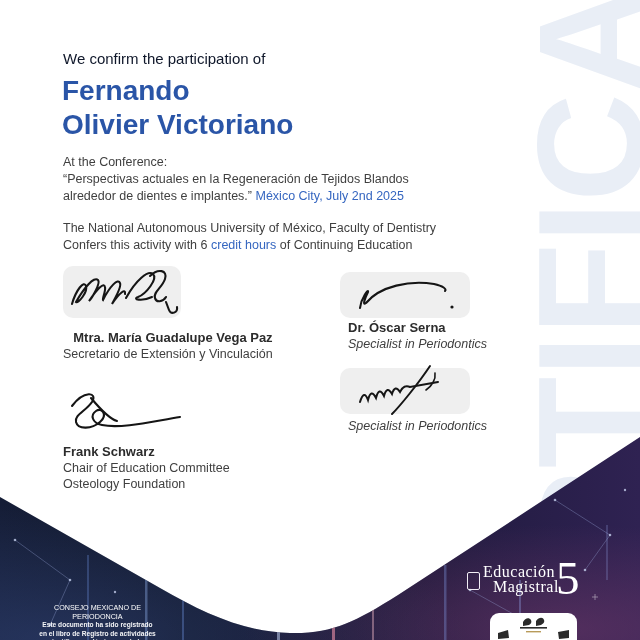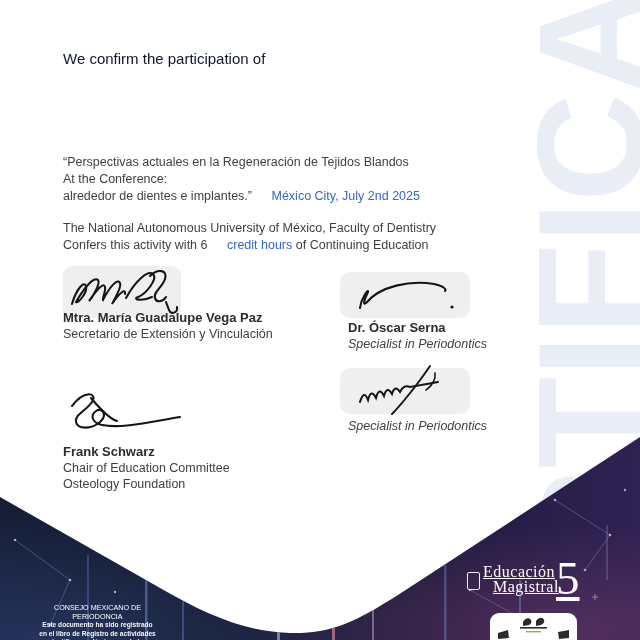--- a/index.html
+++ b/index.html
@@ -12,79 +12,83 @@
              color:#e9eef6;white-space:nowrap;z-index:0;}
 
   .content{position:absolute;inset:0;z-index:1;}
   .intro{position:absolute;left:63px;top:50px;font-size:15px;color:#0f172a;}
   .name{position:absolute;left:62px;top:74px;font-size:28px;font-weight:bold;
         color:#2a55a7;line-height:34px;}
   .name span{display:block;}
   .para{position:absolute;font-size:12.5px;color:#3f3f3f;line-height:17px;}
   .conf{left:63px;top:154px;}
   .body{left:63px;top:220px;}
-  .blue{color:#3566c0;margin-left:16px;}
+  .blue{color:#3566c0;}
 
   .sigbg{position:absolute;background:#efefef;border-radius:10px;z-index:1;}
   svg.sig{position:absolute;z-index:2;}
   .sigtext{position:absolute;z-index:2;line-height:16px;}
   .signame{font-size:13px;font-weight:bold;color:#2c2c2c;}
   .sigrole{font-size:12.5px;color:#3f3f3f;}
   .italic{font-style:italic;text-align:right;}
 
   .footer-svg{position:absolute;left:0;top:430px;width:640px;height:210px;z-index:3;}
 
   .registry{position:absolute;left:30px;top:603px;width:135px;z-index:4;
             text-align:center;color:#ffffff;}
   .registry .rhead{font-size:7.2px;font-weight:normal;line-height:9px;}
   .registry .rline{font-size:6.6px;font-weight:bold;line-height:8.6px;opacity:.95;}
 
-  .emlogo{position:absolute;z-index:4;color:#fff;font-family:"Liberation Serif",serif;text-decoration:underline;}
+  .emlogo{position:absolute;z-index:4;color:#fff;font-family:"Liberation Serif",serif;}
   .em-icon{position:absolute;left:467px;top:572px;width:11px;height:16px;
            border:1.4px solid #f2eef6;border-radius:2px;z-index:4;}
   .em-l1{position:absolute;left:483px;top:563px;font-size:16px;letter-spacing:.5px;}
   .em-l2{position:absolute;left:493px;top:578px;font-size:16px;letter-spacing:.5px;}
   .em-5{position:absolute;left:556px;top:551px;font-size:47px;font-weight:normal;}
 
   .emblem-box{position:absolute;left:490px;top:613px;width:87px;height:40px;
               background:#ffffff;border-radius:9px;z-index:4;}
 </style>
 </head>
 <body>
 
 <div class="page">
 
   <div class="watermark">CERTIFICATE</div>
 
   <div class="content">
 
     <div class="intro">We confirm the participation of</div>
 
+    <div class="name">
+      <span>Fernando</span>
+      <span>Olivier Victoriano</span>
+    </div>
 
     <div class="para conf">
+      <div>At the Conference:</div>
       <div>“Perspectivas actuales en la Regeneración de Tejidos Blandos</div>
-      <div>At the Conference:</div>
       <div><span>alrededor de dientes e implantes.”</span> <span class="blue">México City, July 2nd 2025</span></div>
     </div>
 
     <div class="para body">
       <div>The National Autonomous University of México, Faculty of Dentistry</div>
       <div><span>Confers this activity with 6 </span><span class="blue">credit hours</span><span> of Continuing Education</span></div>
     </div>
 
     <div class="sigbg" style="left:63px;top:266px;width:118px;height:52px;"></div>
     <svg class="sig" style="left:62px;top:262px;" width="132" height="60" viewBox="0 0 132 60">
       <g fill="none" stroke="#151515" stroke-width="2.1" stroke-linecap="round">
         <path d="M10,42 C14,28 22,18 24,24 C26,30 16,42 14,40 C22,26 32,14 36,18 C39,21 30,36 27,39 C36,26 42,20 43,25 C44,29 40,37 41,38 C48,24 56,16 58,21 C60,25 52,38 50,42 C58,30 64,26 63,32"></path>
         <path d="M64,36 C74,18 86,8 91,12 C96,17 84,32 76,35 C70,37 79,40 90,35"></path>
         <path d="M88,14 C96,6 106,8 103,17 C100,26 91,30 93,36 C94,41 101,40 104,35"></path>
         <path d="M104,40 l3,8 c2,5 9,3 8,-3"></path>
       </g>
     </svg>
-    <div class="sigtext" style="left:63px;top:310px;">
+    <div class="sigtext" style="left:63px;top:330px;text-align:right;">
       <div class="signame">Mtra. María Guadalupe Vega Paz</div>
       <div class="sigrole">Secretario de Extensión y Vinculación</div>
     </div>
 
     <svg class="sig" style="left:58px;top:388px;" width="135" height="52" viewBox="0 0 135 52">
       <g fill="none" stroke="#151515" stroke-width="2.1" stroke-linecap="round">
         <path d="M14,18 C26,2 40,4 34,14 C28,23 16,27 18,34 C20,42 34,41 42,34 C50,27 44,19 38,23 C32,27 34,35 44,37 C64,41 96,33 122,29"></path>
         <path d="M33,10 C43,22 52,31 59,33"></path>
       </g>
     </svg>

